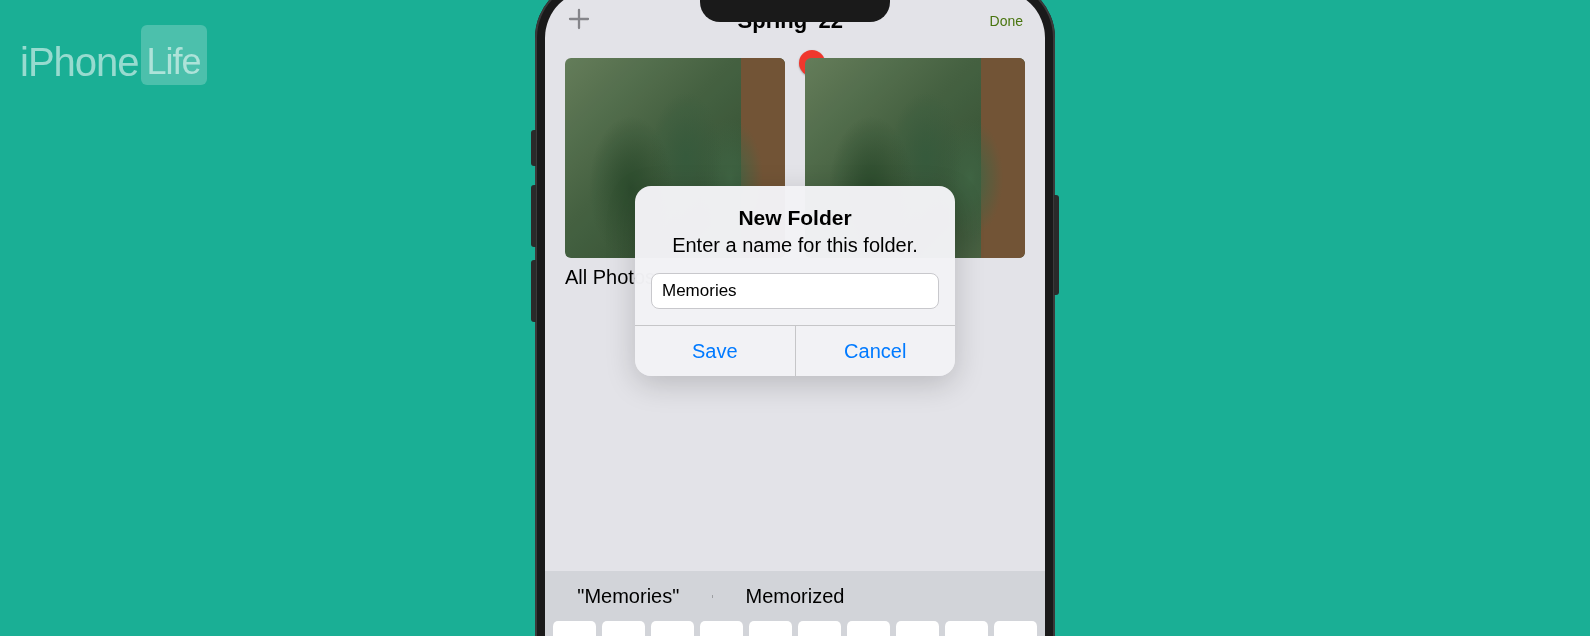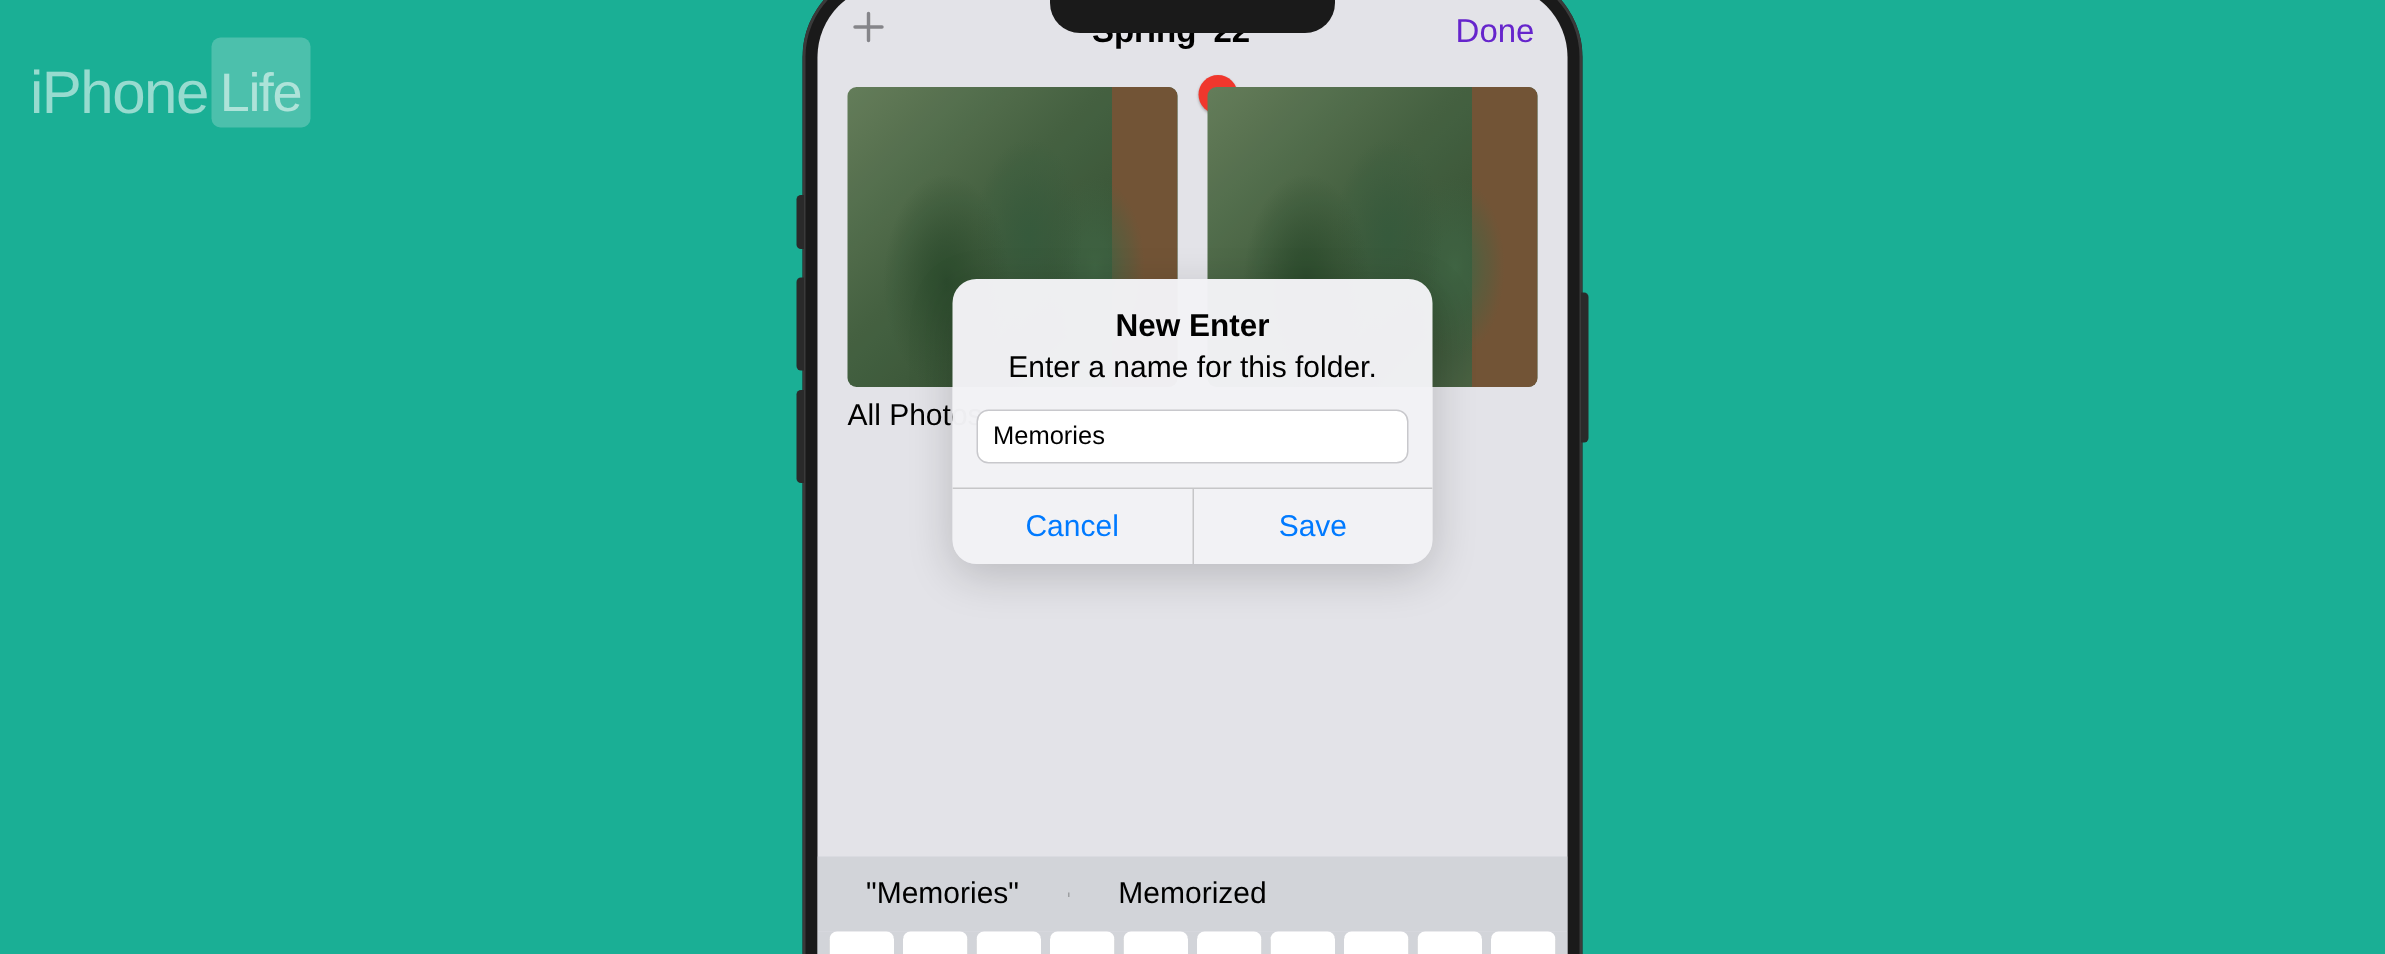--- a/index.html
+++ b/index.html
@@ -82,22 +82,22 @@
     color: #8e8e93;
     font-size: 30px;
     font-weight: 300;
   }
   .nav-title {
     color: #000;
     font-size: 22px;
     font-weight: 600;
   }
   .nav-done {
-    color: #6d28d9;
-    font-size: 22px;
+    color: #4d7c0f;
+    font-size: 14px;
     font-weight: 400;
   }
   .grid {
     padding: 10px 20px;
     display: grid;
     grid-template-columns: 1fr 1fr;
     gap: 20px;
   }
   .album {
     position: relative;
@@ -305,28 +305,28 @@
             </svg>
         </div>
         <div class="thumb plant"></div>
         <div class="album-label"></div>
       </div>
     </div>
 
     <div class="dim"></div>
 
     <div class="dialog">
-      <div class="dialog-title">New Enter</div>
+      <div class="dialog-title">New Folder</div>
       <div class="dialog-sub">Enter a name for this folder.</div>
       <div class="dialog-input-wrap">
         <input class="dialog-input" type="text" value="Memories" style="">
       </div>
       <div class="dialog-btns">
+        <button class="dialog-btn">Save</button>
         <button class="dialog-btn">Cancel</button>
-        <button class="dialog-btn">Save</button>
       </div>
     </div>
 
     <div class="suggest-bar">
       <div class="suggest">"Memories"</div>
       <div class="suggest">Memorized</div>
       <div class="suggest"></div>
     </div>
     <div class="key-row">
       <div class="key"></div>

